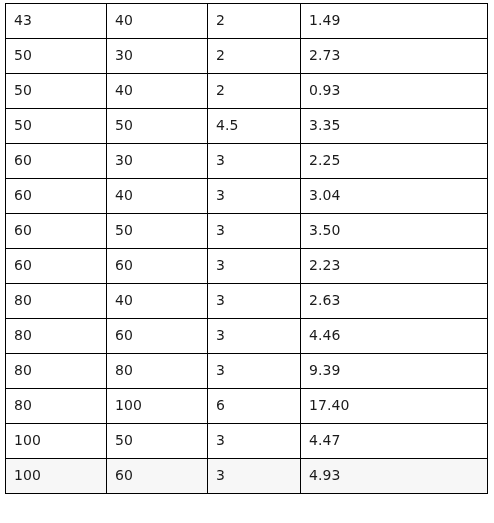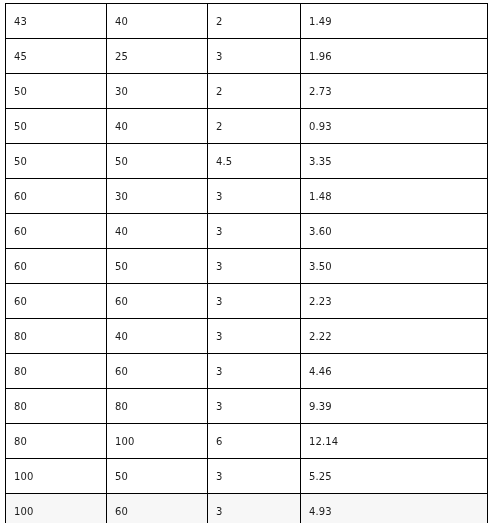--- a/index.html
+++ b/index.html
@@ -27,21 +27,21 @@
     top: 3px;
     width: 482px;
     border-collapse: collapse;
     table-layout: fixed;
     background: #ffffff;
   }
   table.data-table td {
     border: 1px solid #000000;
     height: 34px;
     padding: 0 8px;
-    font-size: 10px;
+    font-size: 14px;
     color: #1b1b1b;
     vertical-align: middle;
     line-height: 1.1;
     letter-spacing: 0.1px;
     white-space: nowrap;
     overflow: hidden;
     background: #ffffff;
   }
   table.data-table tr.row-shaded td {
     background: #f7f7f7;
@@ -63,26 +63,20 @@
       <col class="col-3">
     </colgroup>
     <tbody id="table-body">
         <tr>
           <td>43</td>
           <td>40</td>
           <td>2</td>
           <td>1.49</td>
         </tr>
         <tr>
-          <td>45</td>
-          <td>25</td>
-          <td>3</td>
-          <td>1.96</td>
-        </tr>
-        <tr>
           <td>50</td>
           <td>30</td>
           <td>2</td>
           <td>2.73</td>
         </tr>
         <tr>
           <td>50</td>
           <td>40</td>
           <td>2</td>
           <td>0.93</td>
@@ -90,69 +84,69 @@
         <tr>
           <td>50</td>
           <td>50</td>
           <td>4.5</td>
           <td>3.35</td>
         </tr>
         <tr>
           <td>60</td>
           <td>30</td>
           <td>3</td>
-          <td>1.48</td>
+          <td>2.25</td>
         </tr>
         <tr>
           <td>60</td>
           <td>40</td>
           <td>3</td>
-          <td>3.60</td>
+          <td>3.04</td>
         </tr>
         <tr>
           <td>60</td>
           <td>50</td>
           <td>3</td>
           <td>3.50</td>
         </tr>
         <tr>
           <td>60</td>
           <td>60</td>
           <td>3</td>
           <td>2.23</td>
         </tr>
         <tr>
           <td>80</td>
           <td>40</td>
           <td>3</td>
-          <td>2.22</td>
+          <td>2.63</td>
         </tr>
         <tr>
           <td>80</td>
           <td>60</td>
           <td>3</td>
           <td>4.46</td>
         </tr>
         <tr>
           <td>80</td>
           <td>80</td>
           <td>3</td>
           <td>9.39</td>
         </tr>
         <tr>
           <td>80</td>
           <td>100</td>
           <td>6</td>
-          <td>12.14</td>
+          <td>17.40</td>
         </tr>
         <tr>
           <td>100</td>
           <td>50</td>
           <td>3</td>
-          <td>5.25</td>
+          <td>4.47</td>
         </tr>
         <tr class="row-shaded">
           <td>100</td>
           <td>60</td>
           <td>3</td>
           <td>4.93</td>
         </tr>
       </tbody>
   </table>
 </div>

